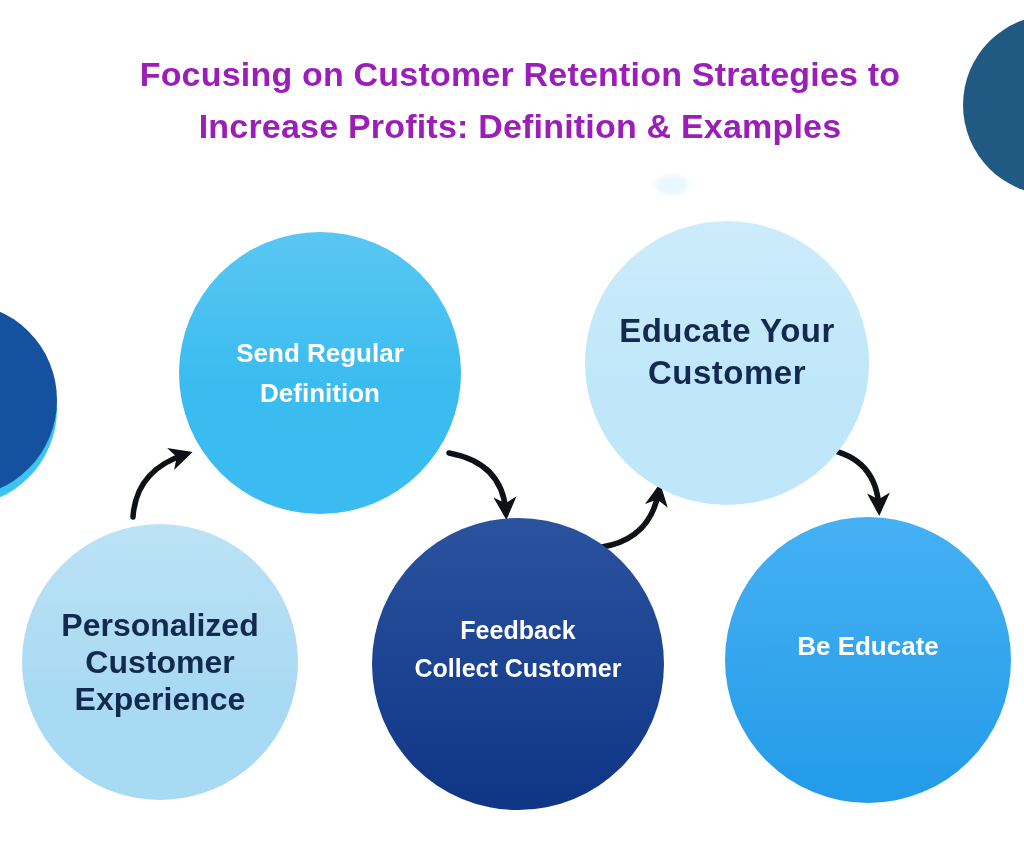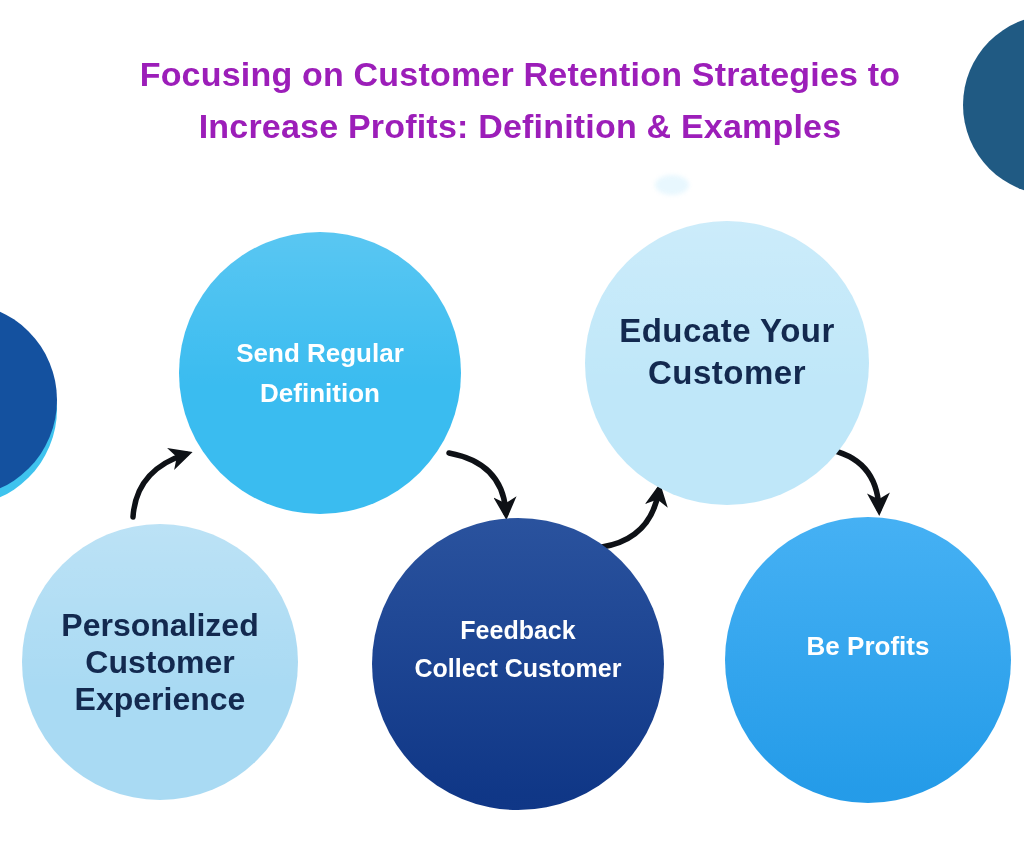--- a/index.html
+++ b/index.html
@@ -140,17 +140,17 @@
 
   <div class="bubble b-educate">
     <div class="bubble-label">
       <span class="line">Educate Your</span>
       <span class="line">Customer</span>
     </div>
   </div>
 
   <div class="bubble b-easily">
     <div class="bubble-label">
-      <span class="line">Be Profits</span>
+      <span class="line">Be Educate</span>
     </div>
   </div>
 
 </div>
 
 </body></html>

